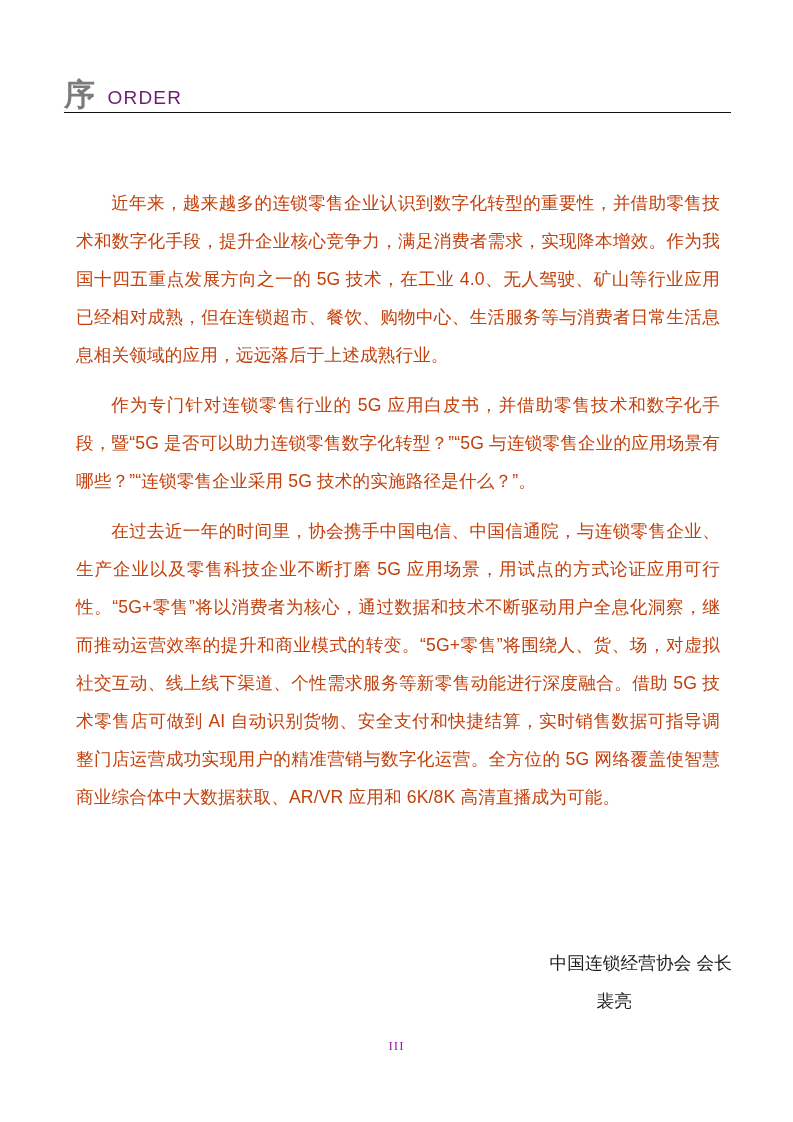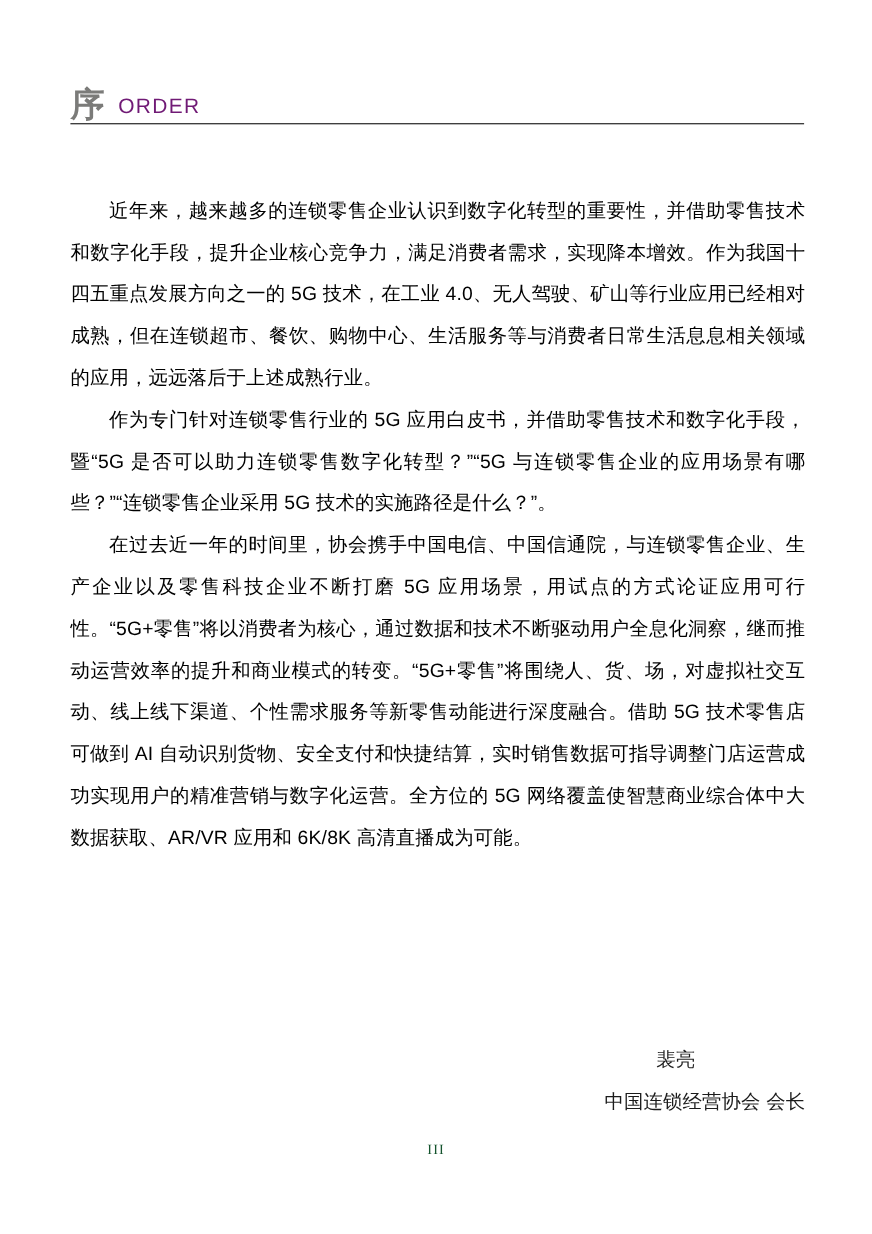--- a/index.html
+++ b/index.html
@@ -72,24 +72,24 @@
   }
 
   
   .body-copy {
     position: absolute;
     left: 64px;
     top: 172px;
     width: 668px;
   }
   .para {
-    margin: 0;
+    margin: 12px;
     font-size: 17.6px;
     line-height: 38px;
-    color: #000000;
+    color: #c2410c;
     text-align: justify;
     text-justify: inter-ideograph;
     text-indent: 2em;
     letter-spacing: 0.15px;
   }
 
   
   .signature {
     position: absolute;
     left: 64px;
@@ -110,21 +110,21 @@
   
   .footer {
     position: absolute;
     left: 0;
     top: 1036px;
     width: 793px;
     text-align: center;
   }
   .page-number {
     font-size: 13px;
-    color: #14532d;
+    color: #a21caf;
     letter-spacing: 1px;
     font-family: "Liberation Serif", "DejaVu Serif", serif;
   }
 </style>
 </head>
 <body>
 
 <div class="page">
 
   <div class="header">
@@ -135,21 +135,21 @@
   <div class="header-rule"></div>
 
 
   <div class="body-copy">
     <p class="para">近年来，越来越多的连锁零售企业认识到数字化转型的重要性，并借助零售技术和数字化手段，提升企业核心竞争力，满足消费者需求，实现降本增效。作为我国十四五重点发展方向之一的 5G 技术，在工业 4.0、无人驾驶、矿山等行业应用已经相对成熟，但在连锁超市、餐饮、购物中心、生活服务等与消费者日常生活息息相关领域的应用，远远落后于上述成熟行业。</p>
     <p class="para">作为专门针对连锁零售行业的 5G 应用白皮书，并借助零售技术和数字化手段，暨“5G 是否可以助力连锁零售数字化转型？”“5G 与连锁零售企业的应用场景有哪些？”“连锁零售企业采用 5G 技术的实施路径是什么？”。</p>
     <p class="para">在过去近一年的时间里，协会携手中国电信、中国信通院，与连锁零售企业、生产企业以及零售科技企业不断打磨 5G 应用场景，用试点的方式论证应用可行性。“5G+零售”将以消费者为核心，通过数据和技术不断驱动用户全息化洞察，继而推动运营效率的提升和商业模式的转变。“5G+零售”将围绕人、货、场，对虚拟社交互动、线上线下渠道、个性需求服务等新零售动能进行深度融合。借助 5G 技术零售店可做到 AI 自动识别货物、安全支付和快捷结算，实时销售数据可指导调整门店运营成功实现用户的精准营销与数字化运营。全方位的 5G 网络覆盖使智慧商业综合体中大数据获取、AR/VR 应用和 6K/8K 高清直播成为可能。</p>
   </div>
 
   <div class="signature">
+    <div class="sig-line">中国连锁经营协会  会长</div>
     <div class="sig-line sig-name">裴亮</div>
-    <div class="sig-line">中国连锁经营协会  会长</div>
   </div>
 
   <div class="footer">
     <span class="page-number">III</span>
   </div>
 
 </div>
 
 </body></html>

